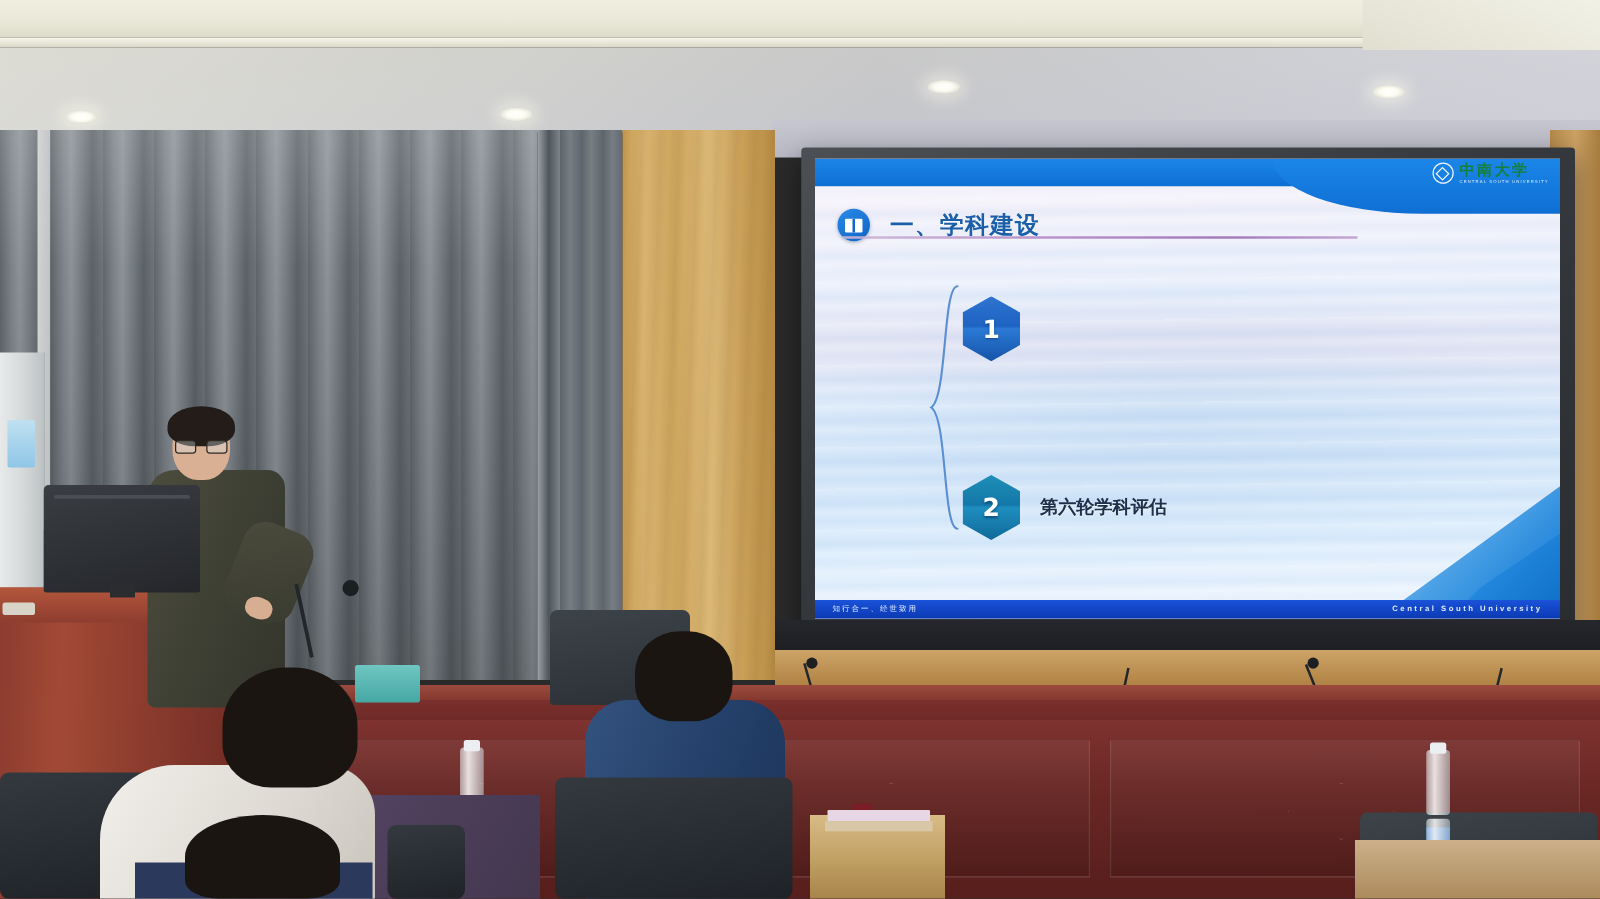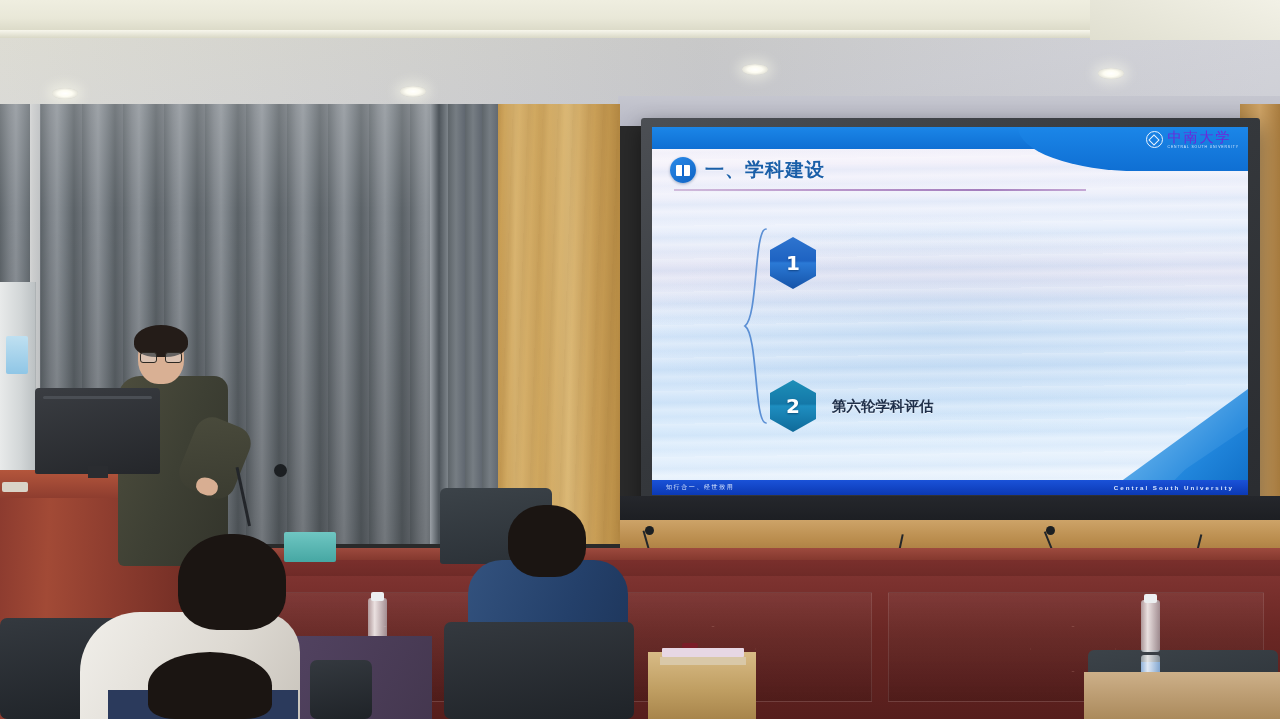--- a/index.html
+++ b/index.html
@@ -90,26 +90,26 @@
   .hdr { position:absolute; left:0; top:0; width:100%; height:22px;
     background:linear-gradient(180deg,#1b86e8,#0f6fd3); }
   .hdr-swoosh { position:absolute; right:0; top:0; width:230px; height:44px;
     background:linear-gradient(180deg,#1b86e8,#0f6fd3);
     border-bottom-left-radius:120px 44px; }
   .logo-wrap { position:absolute; right:9px; top:3px; display:flex; align-items:center; gap:5px; }
   .logo-seal { width:17px; height:17px; border-radius:50%; border:1.4px solid #eaf4ff;
     display:flex; align-items:center; justify-content:center; }
   .logo-seal span{ display:block; width:8px;height:8px; border:1.4px solid #eaf4ff; transform:rotate(45deg); }
   .logo-txt { display:flex; flex-direction:column; line-height:1; }
-  .logo-cn { font-size:14px; color:#6d28d9; font-weight:400; letter-spacing:2px;
+  .logo-cn { font-size:12px; color:#15803d; font-weight:700; letter-spacing:2px;
     font-family:"DejaVu Serif","Liberation Serif",serif; }
   .logo-en { font-size:3.4px; color:#d8eaff; letter-spacing:.9px; margin-top:2px; }
 
   
-  .title-row { position:absolute; left:18px; top:30px; display:flex; align-items:flex-end; gap:9px; }
+  .title-row { position:absolute; left:18px; top:40px; display:flex; align-items:flex-end; gap:16px; }
   .book-badge { width:26px; height:26px; border-radius:50%;
     background:linear-gradient(145deg,#2a8ae8,#0f63c4);
     display:flex; align-items:center; justify-content:center;
     box-shadow:0 1px 3px rgba(0,40,90,.35); }
   .book-badge .bk { width:14px; height:11px; background:#ffffff; border-radius:1px; position:relative; }
   .book-badge .bk:after{ content:""; position:absolute; left:6px; top:0; width:2px; height:11px; background:#1166cc; }
   .slide-title { font-size:19px; font-weight:700; color:#1a5fa8; letter-spacing:1px;
     text-shadow:0 1px 1px rgba(255,255,255,.6); }
   .title-rule { position:absolute; left:22px; top:62px; width:412px; height:1.6px;
     background:linear-gradient(90deg,#cdb6d8,#b58ec7 35%,#9a6fb5 75%,#c0a0d0); opacity:.9; }

